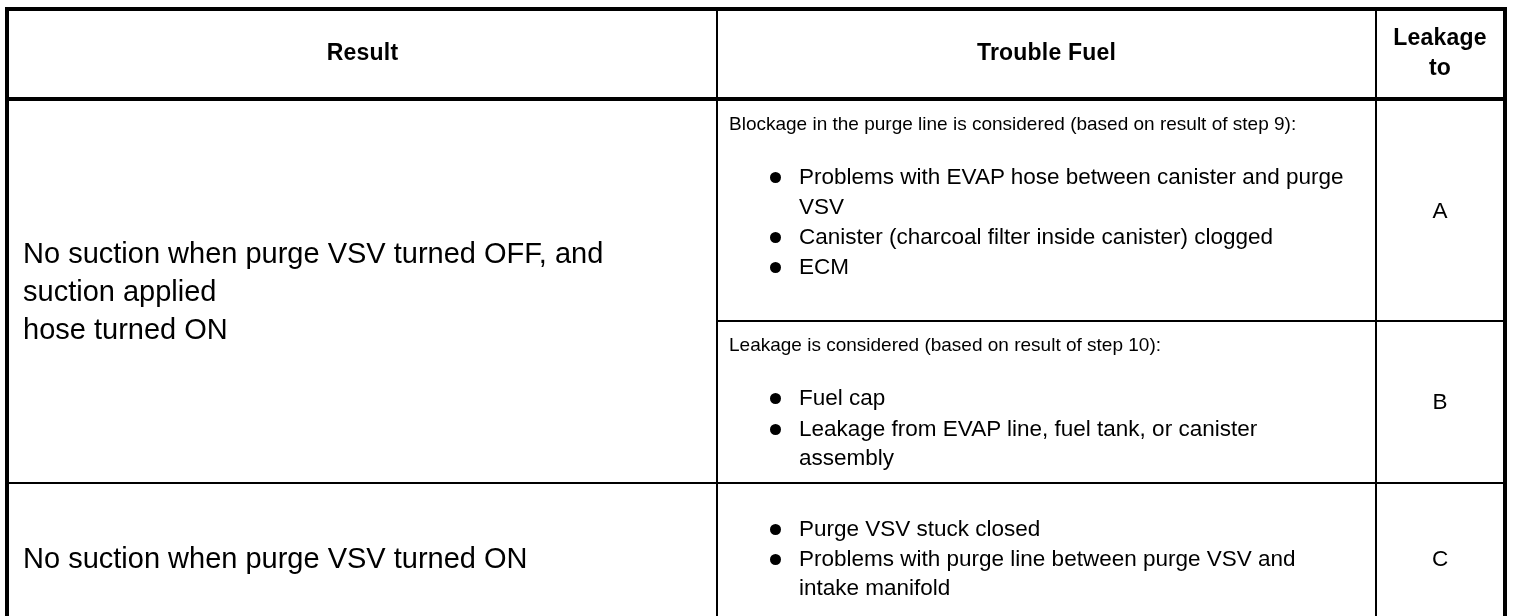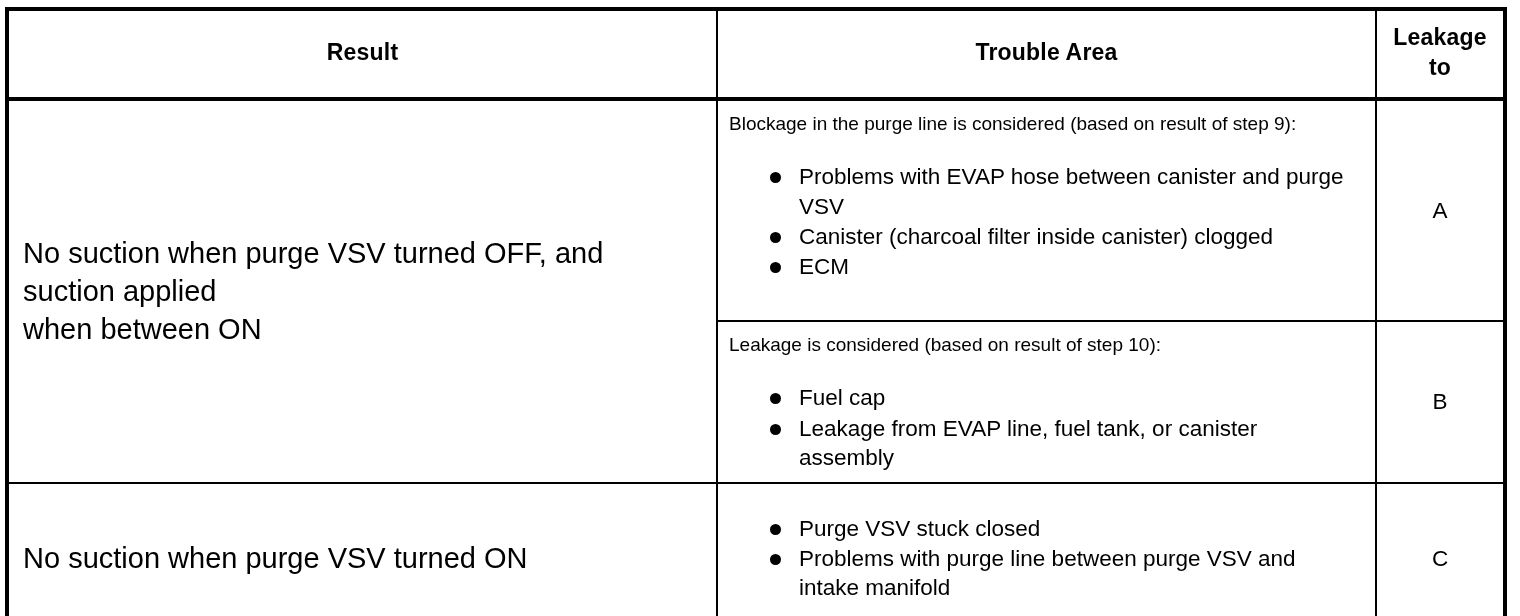--- a/index.html
+++ b/index.html
@@ -171,34 +171,34 @@
   <table class="diag">
     <colgroup>
       <col class="c-result">
       <col class="c-trouble">
       <col class="c-proceed">
     </colgroup>
 
     <thead>
       <tr>
         <th class="hd">Result</th>
-        <th class="hd">Trouble Area</th>
+        <th class="hd">Trouble Fuel</th>
         <th class="hd">
           <span>Leakage</span><br>
           <span>to</span>
         </th>
       </tr>
     </thead>
 
     <tbody>
 
       <tr>
         <td class="result">
           <span class="rtxt">No suction when purge VSV turned OFF, and suction applied</span>
-          <span class="rtxt">when between ON</span>
+          <span class="rtxt">hose turned ON</span>
         </td>
 
         <td class="trouble notopad">
           <div class="split-wrap">
 
             <div class="split-top ht-a">
               <p class="lead">Blockage in the purge line is considered (based on result of step 9):</p>
               <ul class="blist spaced">
                 <li>
                   <span class="bullet"></span>

